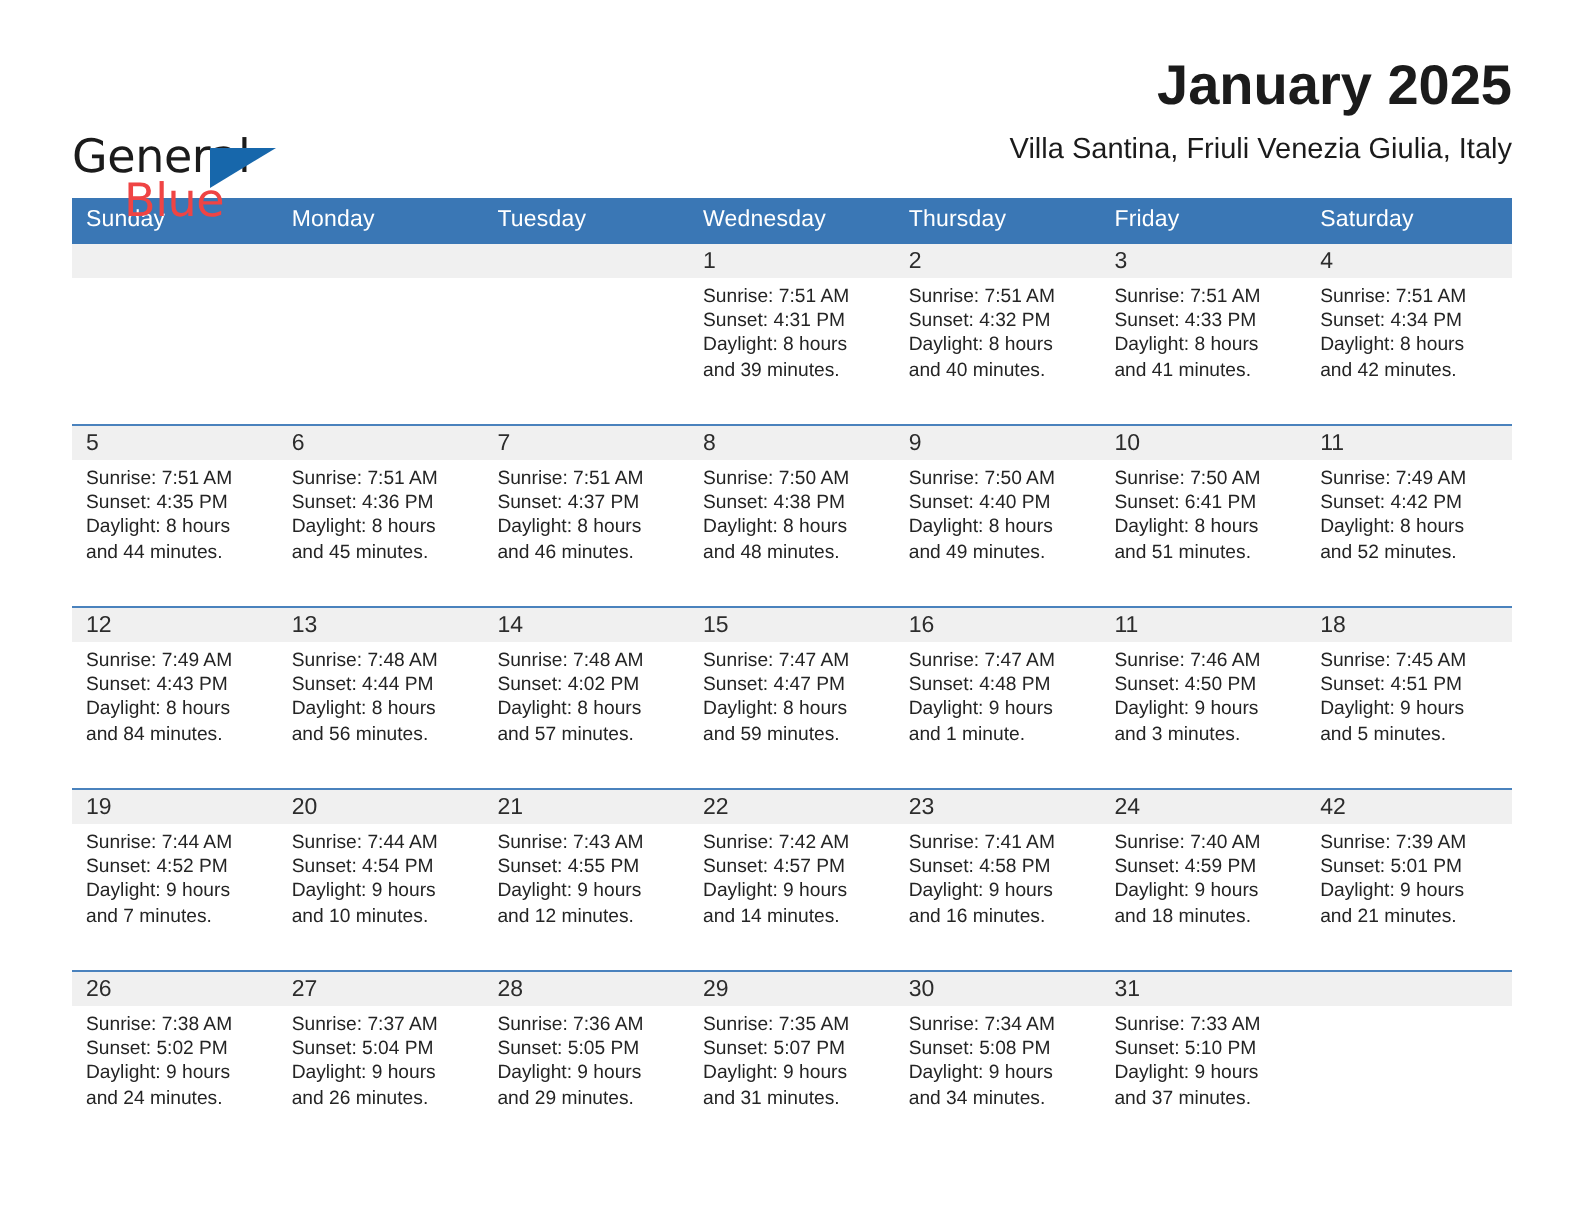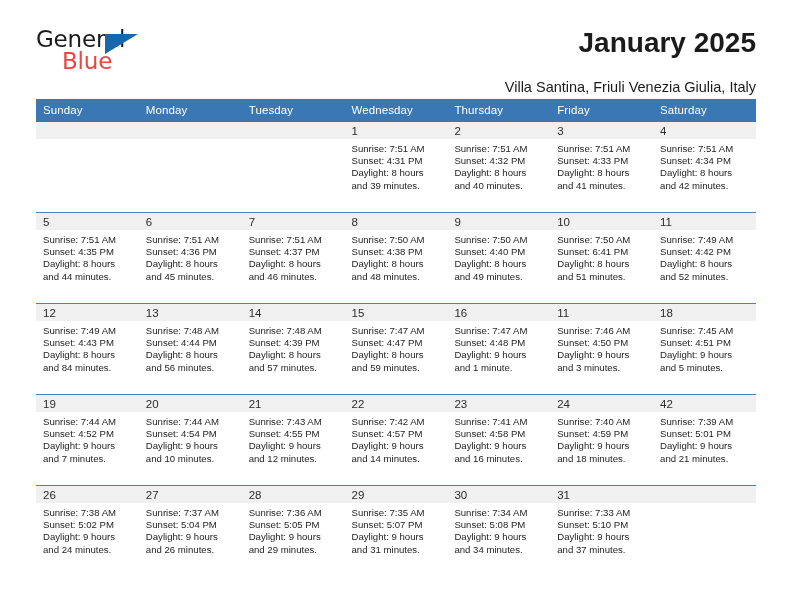--- a/index.html
+++ b/index.html
@@ -29,20 +29,21 @@
     justify-content: space-between;
     padding-top: 26px;
     height: 72px;
     box-sizing: border-box;
   }
   .brand {
     position: relative;
     width: 130px;
     height: 52px;
     padding-left: 1px;
+    margin-top: 40px;
   }
   .brand-general {
     position: absolute;
     left: 0;
     top: 0;
     font-size: 23px;
     letter-spacing: -0.2px;
     color: #1b1b1b;
     font-family: "DejaVu Sans", sans-serif;
   }
@@ -73,21 +74,21 @@
     font-size: 28px;
     font-weight: bold;
     color: #1b1b1b;
     line-height: 34px;
     letter-spacing: 0px;
   }
   .cal-subtitle {
     font-size: 14.5px;
     color: #1b1b1b;
     line-height: 20px;
-    margin-top: 17px;
+    margin-top: 5px;
   }
 
   
   .calendar {
     margin-top: 27px;
     width: 720px;
     border-collapse: collapse;
     table-layout: fixed;
   }
   .calendar th {
@@ -333,21 +334,21 @@
               <div>Daylight: 8 hours</div>
               <div>and 56 minutes.</div>
             </div>
           </div>
         </td>
         <td>
           <div class="daycell">
             <div class="daynum">14</div>
             <div class="dayinfo">
               <div>Sunrise: 7:48 AM</div>
-              <div>Sunset: 4:39 PM</div>
+              <div>Sunset: 4:02 PM</div>
               <div>Daylight: 8 hours</div>
               <div>and 57 minutes.</div>
             </div>
           </div>
         </td>
         <td>
           <div class="daycell">
             <div class="daynum">15</div>
             <div class="dayinfo">
               <div>Sunrise: 7:47 AM</div>

